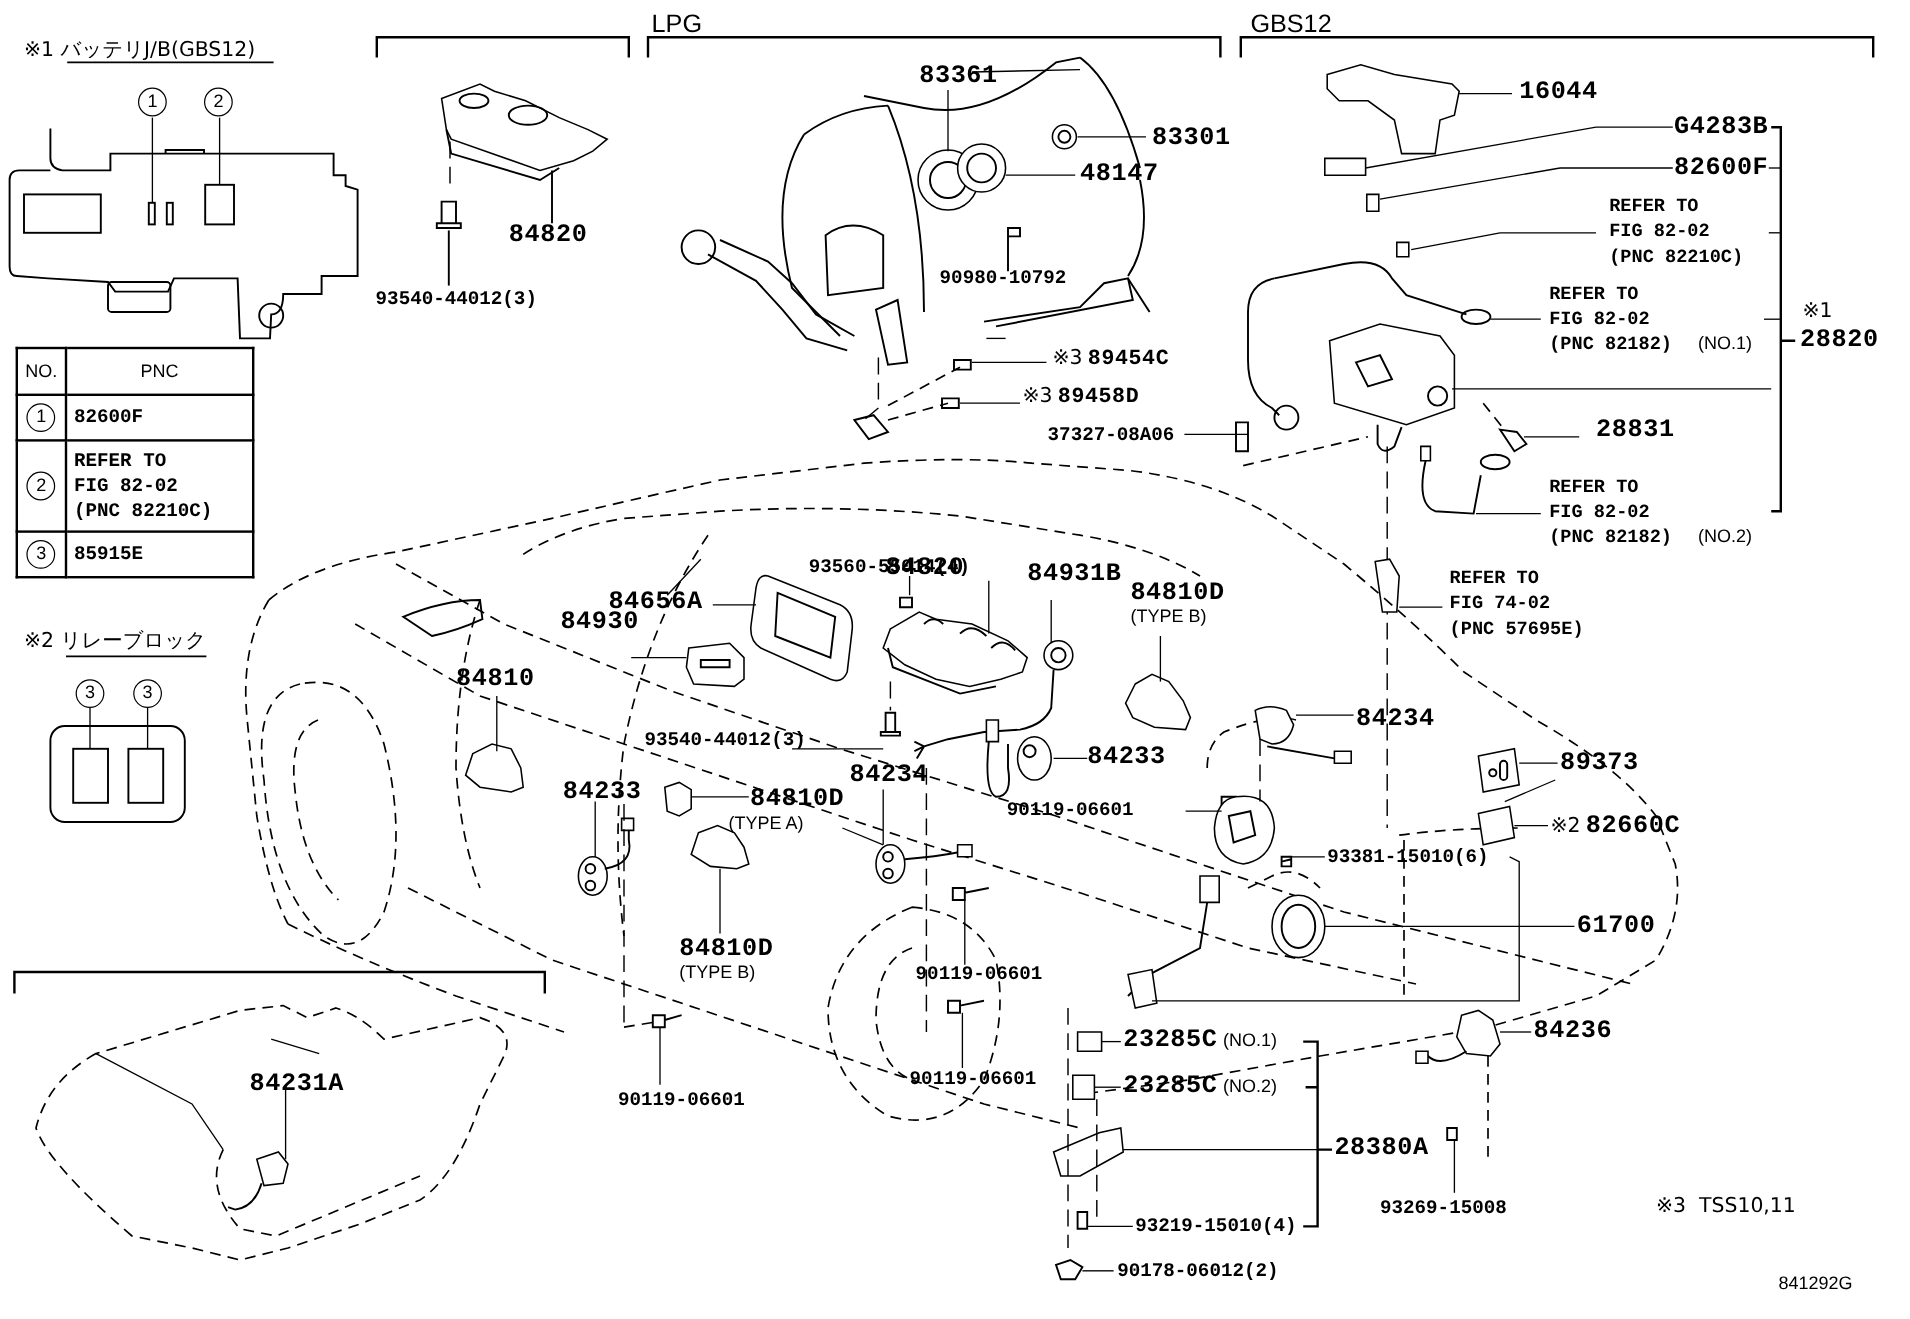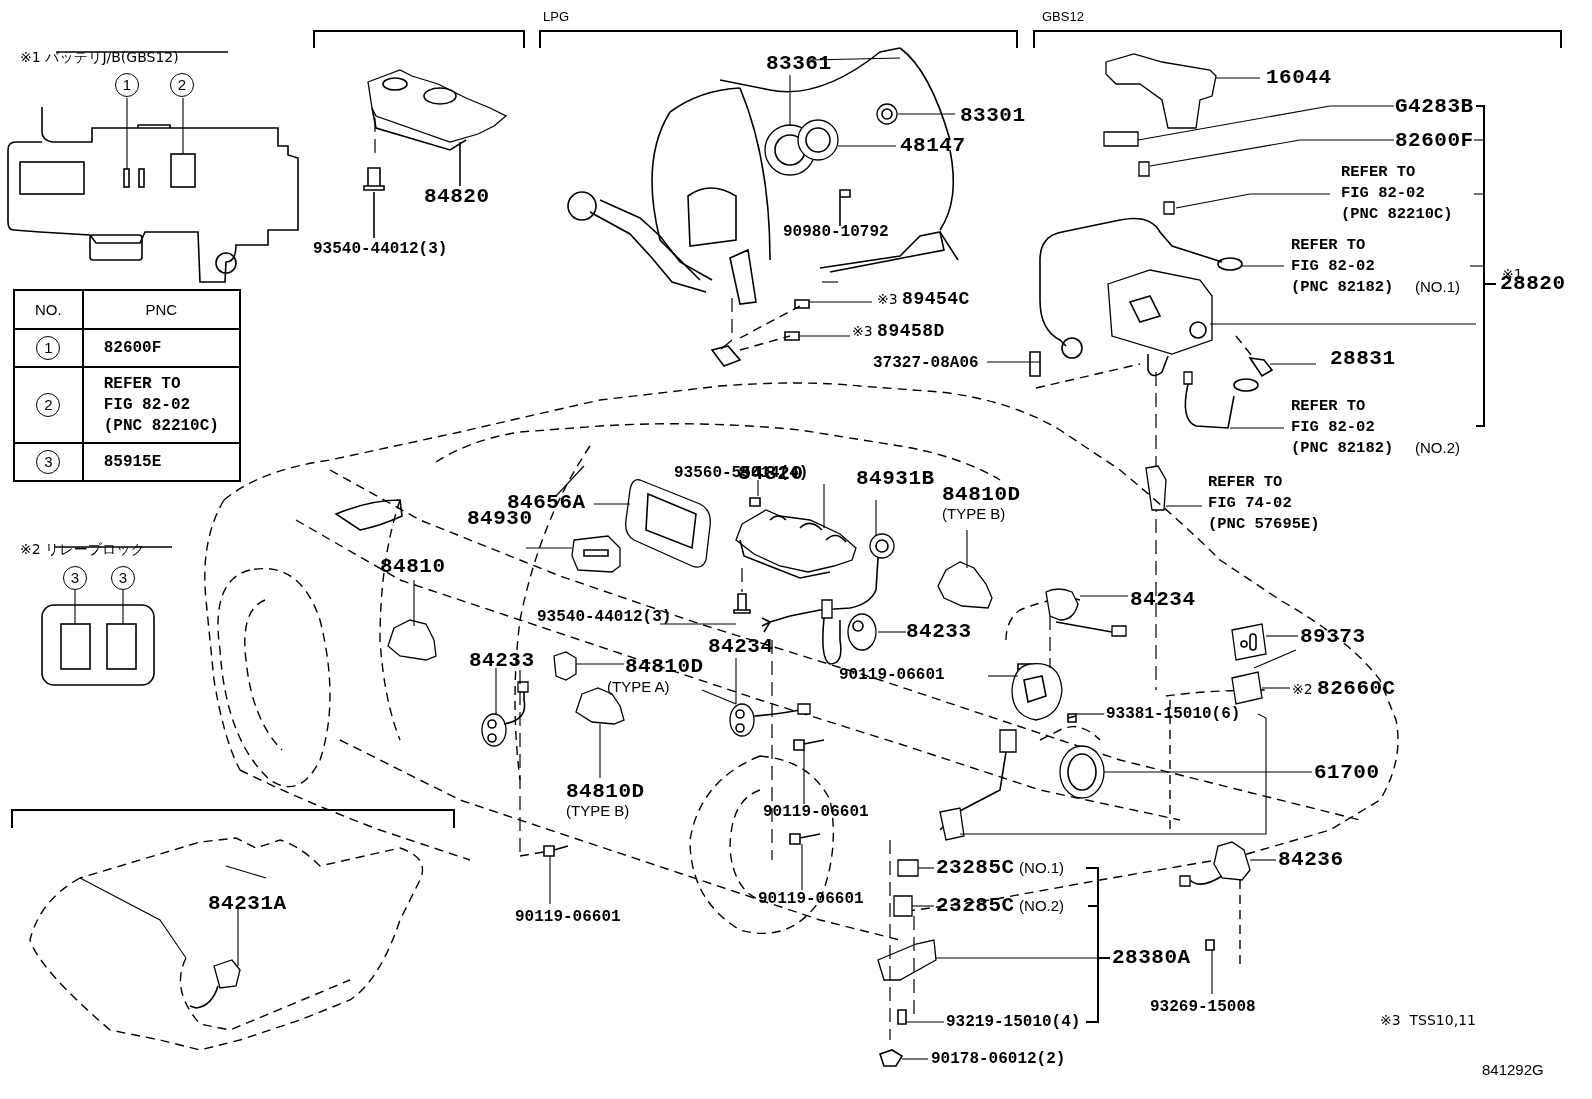--- a/index.html
+++ b/index.html
@@ -10,26 +10,26 @@
   .lnt { stroke: #000; stroke-width: 1.1; fill: none; }
   .dash { stroke: #000; stroke-width: 1.2; fill: none; stroke-dasharray: 14 7; }
   .dash2 { stroke: #000; stroke-width: 1.4; fill: none; stroke-dasharray: 9 6; }
   .part { stroke: #000; stroke-width: 1.3; fill: #fff; }
   .br { stroke: #000; stroke-width: 2; fill: none; }
   .lbl { position: absolute; white-space: nowrap; line-height: 1; }
   .pn { font-family: "Liberation Mono", monospace; font-weight: bold; font-size: 21px; letter-spacing: 0.5px; }
   .pns { font-family: "Liberation Mono", monospace; font-weight: bold; font-size: 16px; }
   .ref { font-family: "Liberation Mono", monospace; font-weight: bold; font-size: 15.5px; line-height: 21px; white-space: pre; }
   .sans { font-family: "Liberation Sans", sans-serif; font-size: 15px; }
-  .hdr { font-family: "Liberation Sans", sans-serif; font-size: 13px; }
-  .note { font-family: "DejaVu Sans", sans-serif; font-size: 14px; margin-top: 16px; }
+  .hdr { font-family: "Liberation Sans", sans-serif; font-size: 21px; }
+  .note { font-family: "DejaVu Sans", sans-serif; font-size: 17px; }
   .circ { display: inline-block; width: 22px; height: 22px; border: 1.6px solid #000; border-radius: 50%;
           text-align: center; line-height: 22px; font-size: 15px; font-family: "Liberation Sans", sans-serif; background:#fff; }
   table.pnc { position: absolute; left: 13px; top: 289px; border-collapse: collapse; width: 199px; }
-  table.pnc td, table.pnc th { border: 2px solid #000; padding: 0 20px; }
+  table.pnc td, table.pnc th { border: 2px solid #000; padding: 0 6px; }
   table.pnc th { font-weight: normal; font-size: 15px; height: 37px; font-family: "Liberation Sans", sans-serif; }
   table.pnc td.no { width: 36px; text-align: center; padding: 0; }
   table.pnc td.pv { font-family: "Liberation Mono", monospace; font-weight: bold; font-size: 16px; line-height: 21px; white-space: pre; }
 </style>
 </head>
 <body>
 
 <svg id="art" viewBox="0 0 1592 1099" xmlns="http://www.w3.org/2000/svg">
 
   <g>

